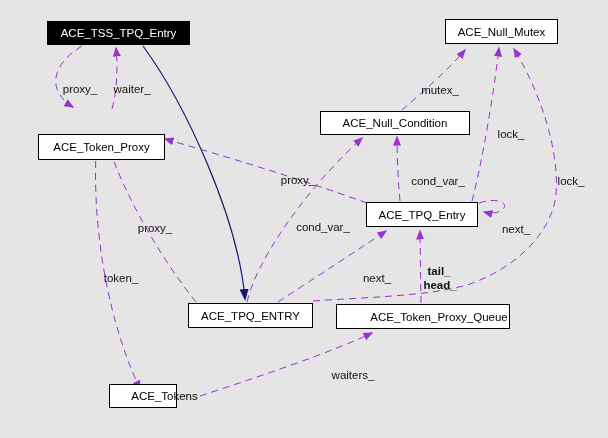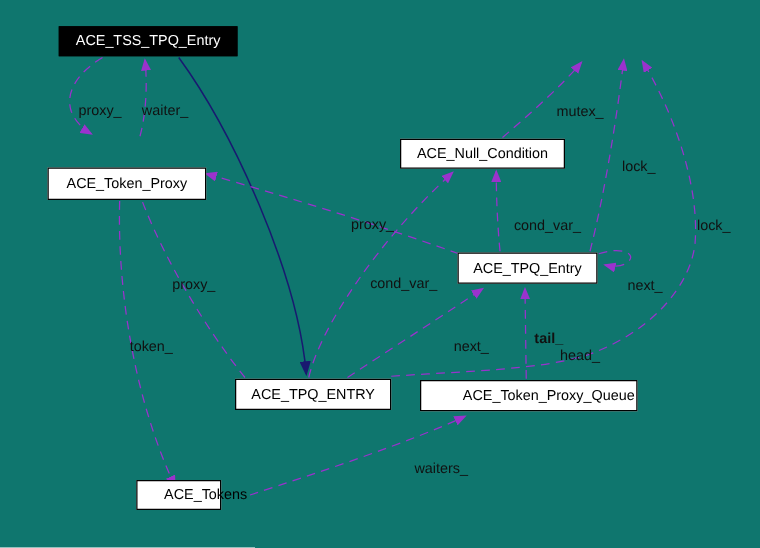--- a/index.html
+++ b/index.html
@@ -1,16 +1,16 @@
 <!DOCTYPE html>
 <html><head>
 <meta charset="utf-8">
 <style>
   html,body{margin:0;padding:0;background:#ffffff;width:608px;height:438px;overflow:hidden;}
-  #canvas{position:relative;width:608px;height:438px;background:#0f766e;
+  #canvas{position:relative;width:608px;height:438px;background:#e5e5e5;
           font-family:"Liberation Sans",sans-serif;}
   #graph-svg{position:absolute;left:0;top:0;width:608px;height:438px;}
   .edge{fill:none;stroke:#9a32cd;stroke-width:1;stroke-dasharray:7,5;}
   .edge-solid{fill:none;stroke:#191970;stroke-width:1.2;}
   .node{position:absolute;box-sizing:border-box;border:1px solid #000000;background:#ffffff;
         color:#000000;display:flex;align-items:center;justify-content:center;
         font-size:11.5px;white-space:nowrap;cursor:pointer;}
   .node.subject{background:#000000;color:#ffffff;border-color:#000000;}
   .elabel{position:absolute;transform:translate(-50%,-50%);font-size:11.5px;
           color:#111111;white-space:nowrap;margin-top:12px;}
@@ -56,42 +56,43 @@
 
     <path class="edge" d="M 479,203 C 497,197 509,203 503,209 C 499,213 492,214 484,212" marker-end="url(#arr-p)"></path>
 
     <path class="edge" d="M 421,303 L 420,231" marker-end="url(#arr-p)"></path>
 
     <path class="edge" d="M 200,396 C 252,379 330,353 372,333" marker-end="url(#arr-p)"></path>
   </svg>
 
   <div class="node subject" style="left:47px;top:21px;width:143px;height:24px;">ACE_TSS_TPQ_Entry</div>
 
+  <div class="node" style="left:445px;top:19px;width:113px;height:25px;">ACE_Null_Mutex</div>
 
   <div class="node" style="left:38px;top:110px;width:127px;height:26px;margin-top:24px;">ACE_Token_Proxy</div>
 
-  <div class="node" style="left:320px;top:111px;width:132px;height:24px;">ACE_Null_Condition</div>
+  <div class="node" style="left:320px;top:111px;width:150px;height:24px;">ACE_Null_Condition</div>
 
   <div class="node" style="left:366px;top:202px;width:112px;height:25px;">ACE_TPQ_Entry</div>
 
   <div class="node" style="left:188px;top:303px;width:125px;height:25px;">ACE_TPQ_ENTRY</div>
 
   <div class="node" style="left:336px;top:304px;width:174px;height:25px;padding-left:32px;">ACE_Token_Proxy_Queue</div>
 
   <div class="node" style="left:109px;top:384px;width:68px;height:24px;padding-left:43px;">ACE_Tokens</div>
 
   <span class="elabel" style="left:80px;top:77px;">proxy_</span>
   <span class="elabel" style="left:132px;top:77px;text-align:center;">waiter_</span>
-  <span class="elabel" style="left:464px;top:78px;">mutex_</span>
+  <span class="elabel" style="left:440px;top:78px;">mutex_</span>
   <span class="elabel" style="left:511px;top:122px;">lock_</span>
   <span class="elabel" style="left:571px;top:169px;">lock_</span>
   <span class="elabel" style="left:298px;top:168px;">proxy_</span>
   <span class="elabel" style="left:438px;top:169px;">cond_var_</span>
   <span class="elabel" style="left:323px;top:215px;">cond_var_</span>
   <span class="elabel" style="left:155px;top:216px;">proxy_</span>
   <span class="elabel" style="left:516px;top:217px;">next_</span>
   <span class="elabel" style="left:121px;top:266px;">token_</span>
   <span class="elabel" style="left:377px;top:266px;">next_</span>
   <span class="elabel" style="left:439px;top:259px;font-weight:bold;">tail_</span>
-  <span class="elabel" style="left:464px;top:273px;">head_</span>
+  <span class="elabel" style="left:440px;top:273px;font-weight:bold;">head_</span>
   <span class="elabel" style="left:338px;top:363px;padding-left:30px;">waiters_</span>
 
 </div>
 
 </body></html>

